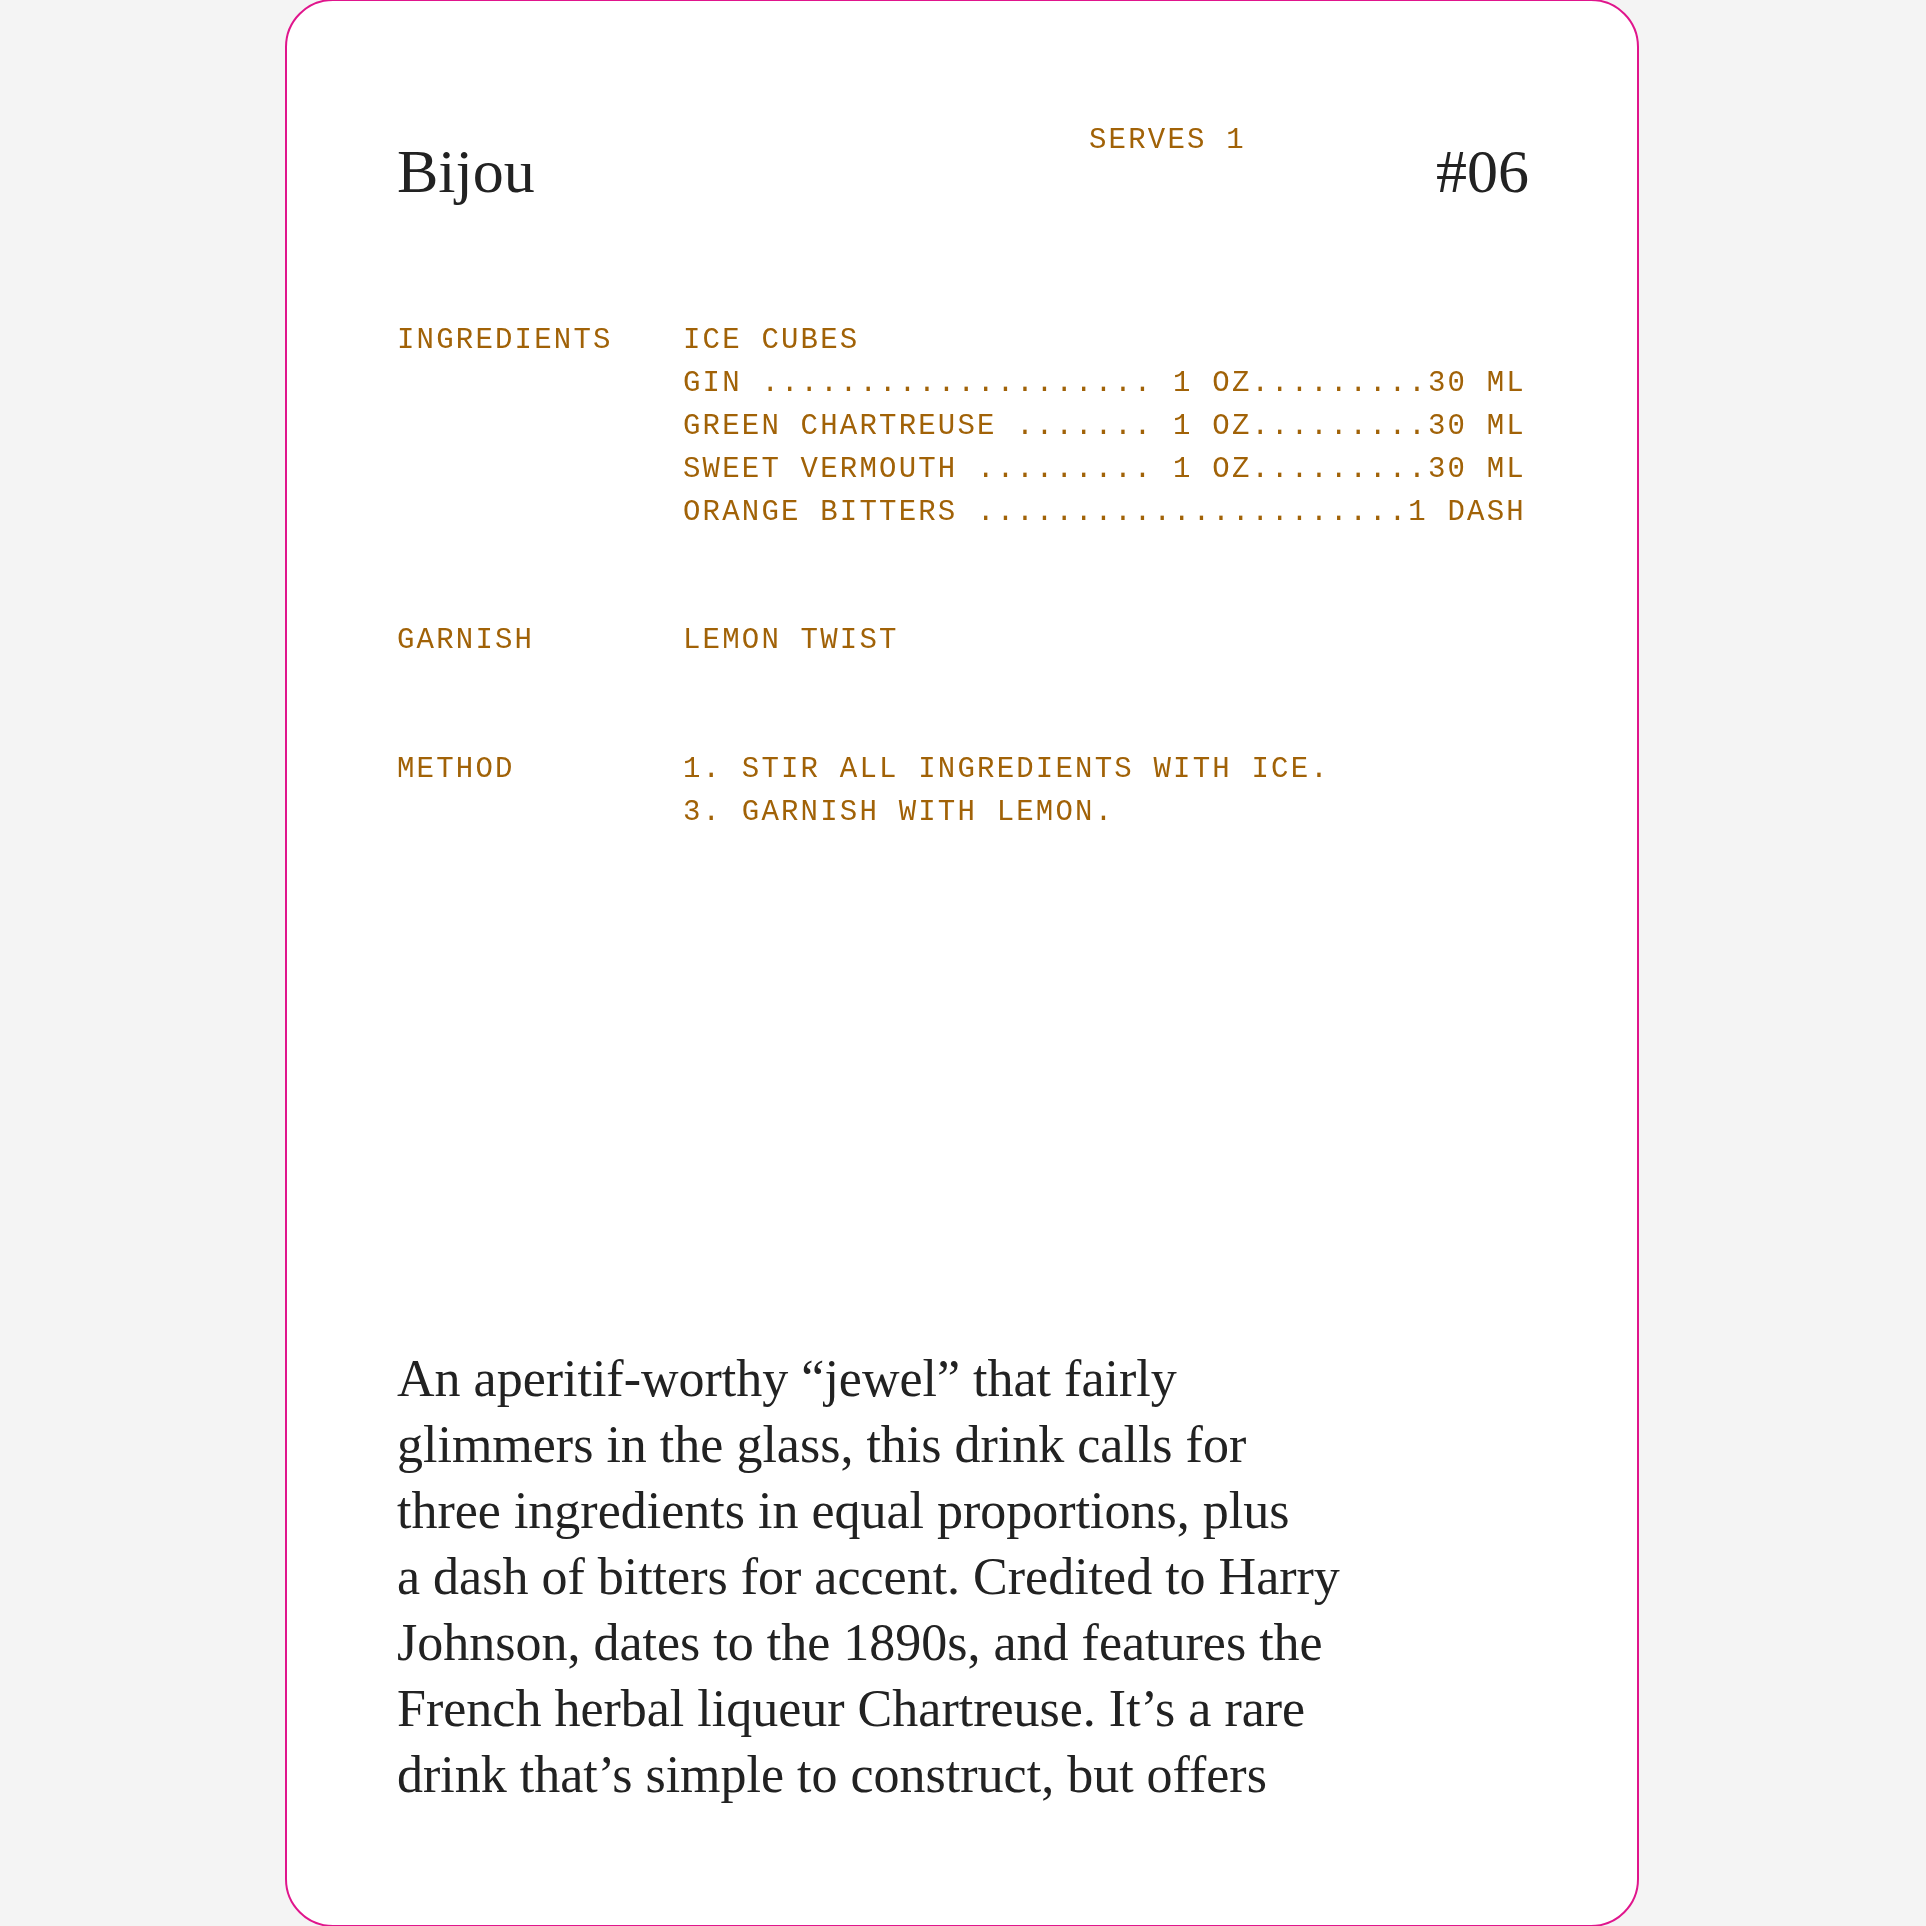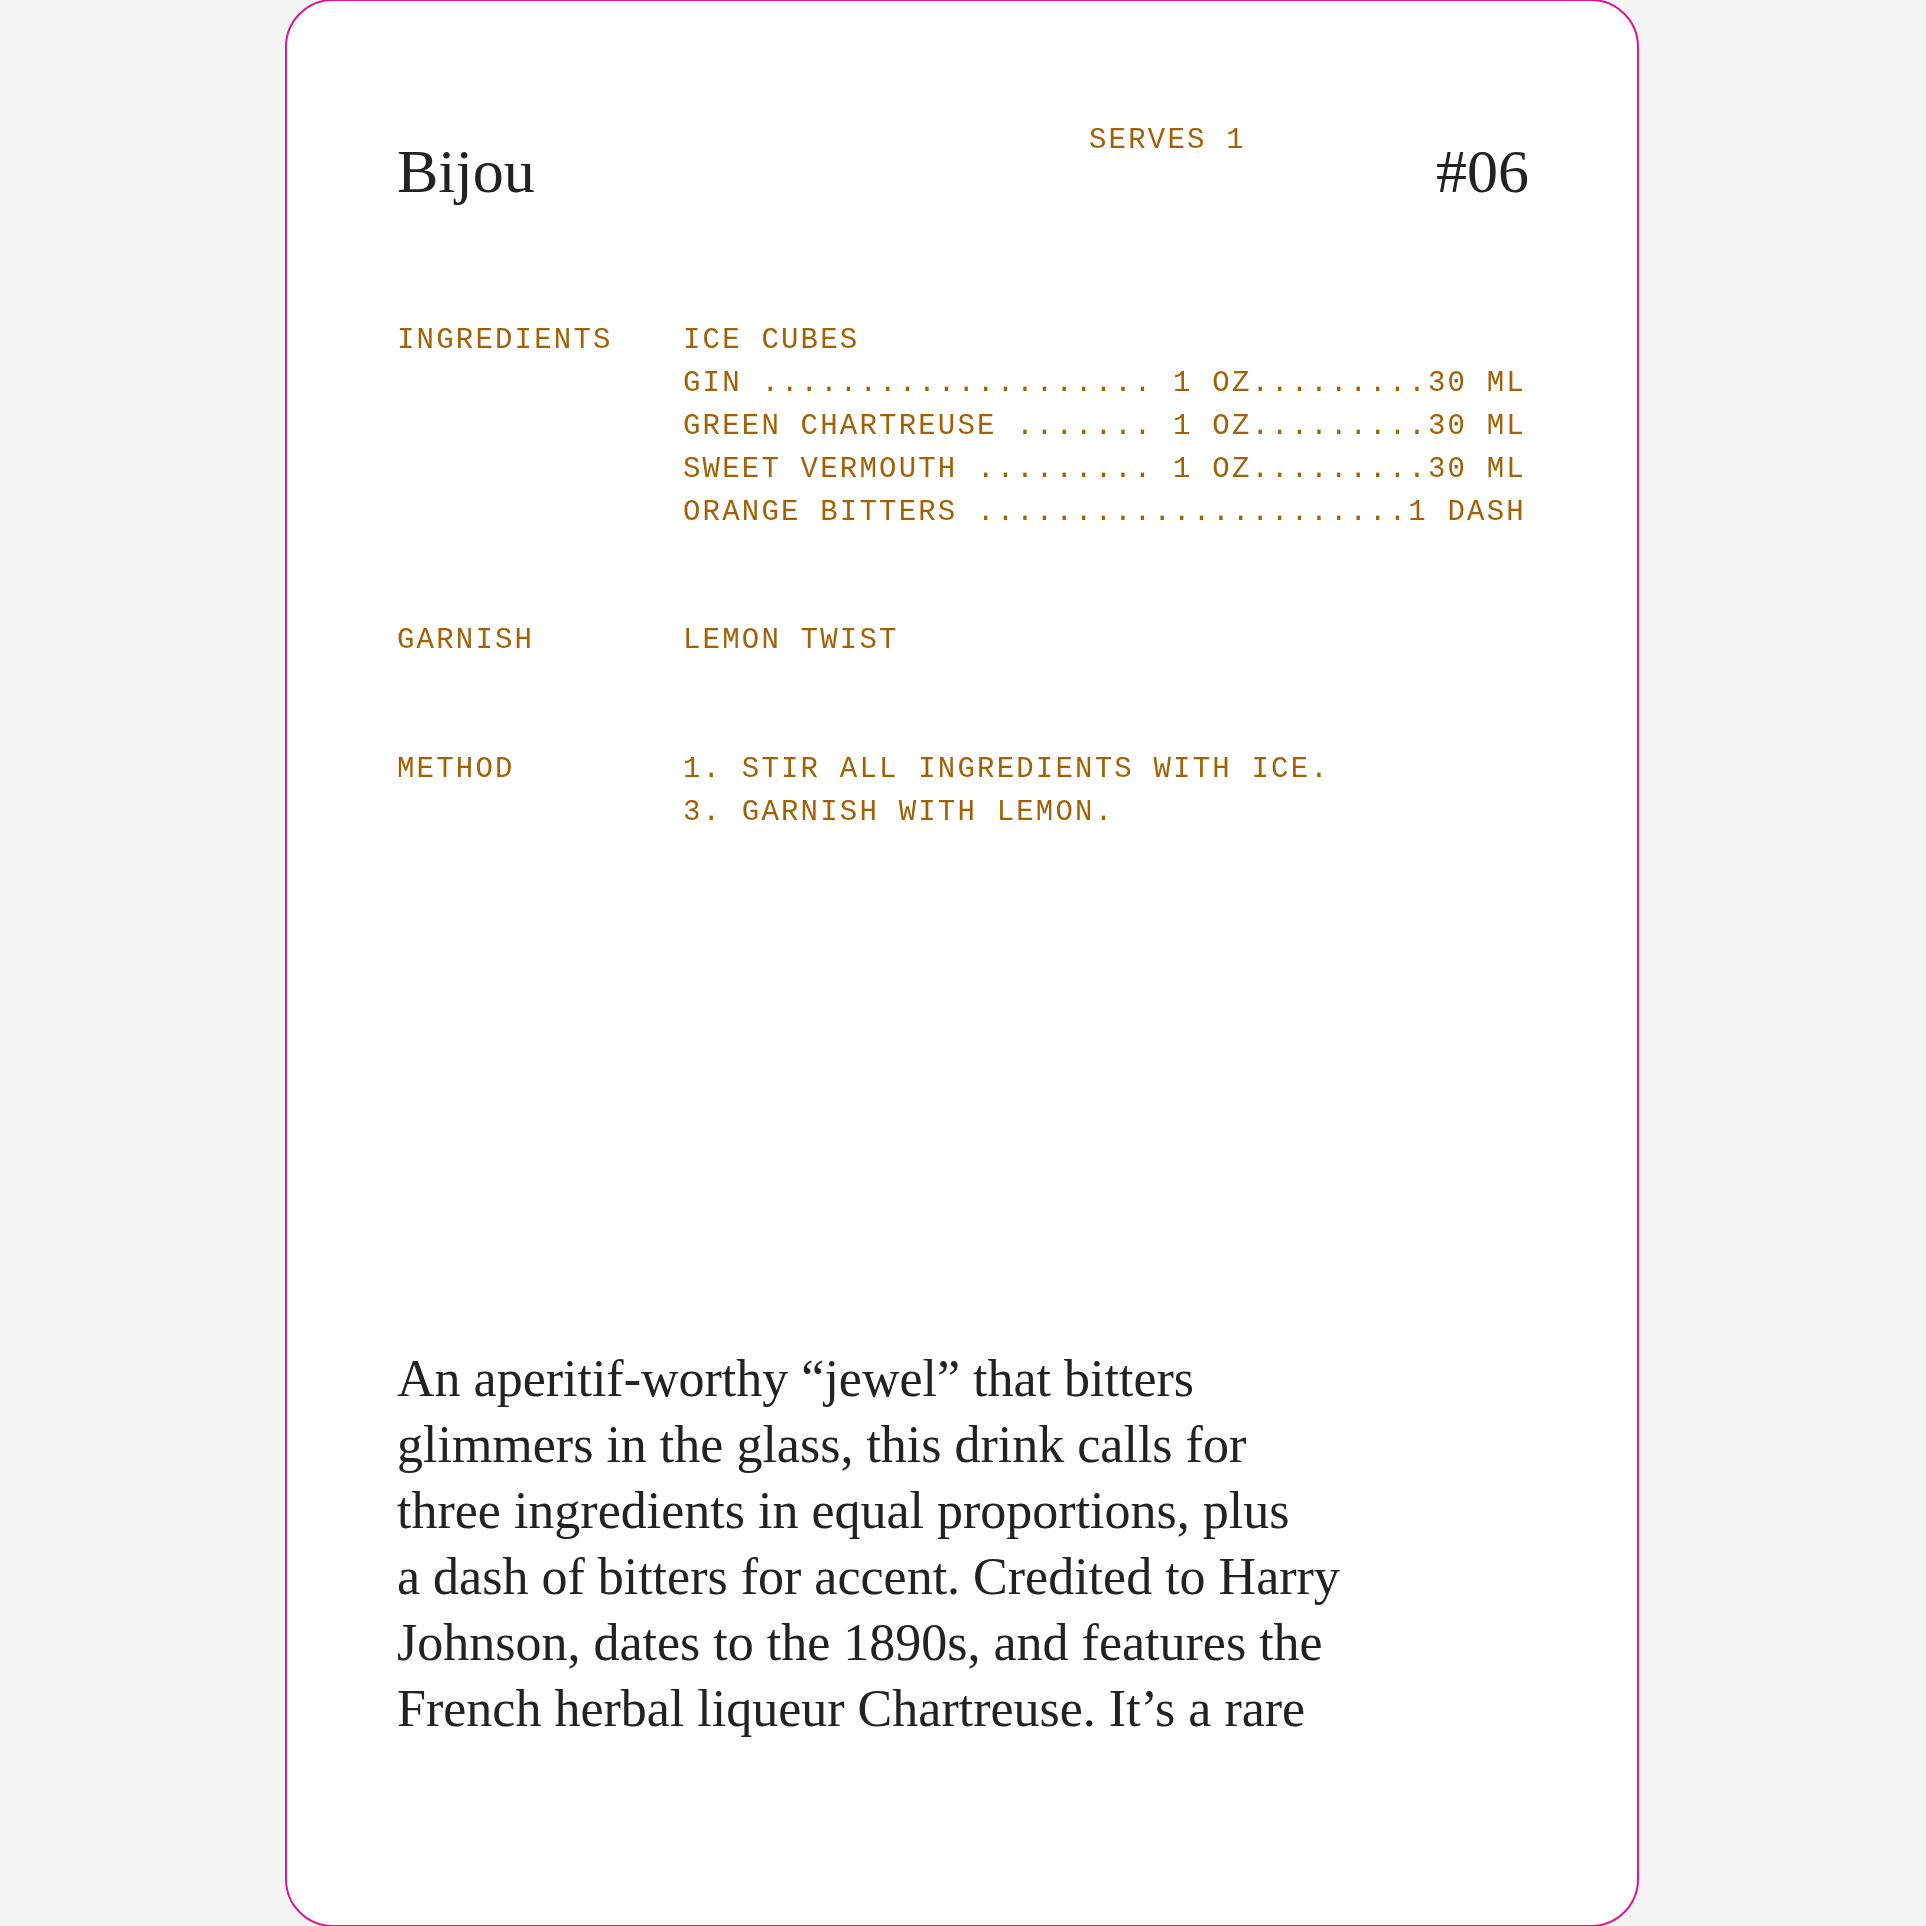--- a/index.html
+++ b/index.html
@@ -47,20 +47,21 @@
 
 <div class="section" style="top:748px;">
   <div class="label mono">METHOD</div>
   <div class="rows">
     <div class="row mono">1. STIR ALL INGREDIENTS WITH ICE.</div>
     <div class="row mono">3. GARNISH WITH LEMON.</div>
   </div>
 </div>
 
 <div class="desc serif">
-  <div class="line">An aperitif-worthy “jewel” that bitters</div>
+  <div class="line">An aperitif-worthy “jewel” that fairly</div>
   <div class="line">glimmers in the glass, this drink calls for</div>
   <div class="line">three ingredients in equal proportions, plus</div>
   <div class="line">a dash of bitters for accent. Credited to Harry</div>
   <div class="line">Johnson, dates to the 1890s, and features the</div>
   <div class="line">French herbal liqueur Chartreuse. It’s a rare</div>
+  <div class="line">drink that’s simple to construct, but offers</div>
 </div>
 
 
 </body></html>

